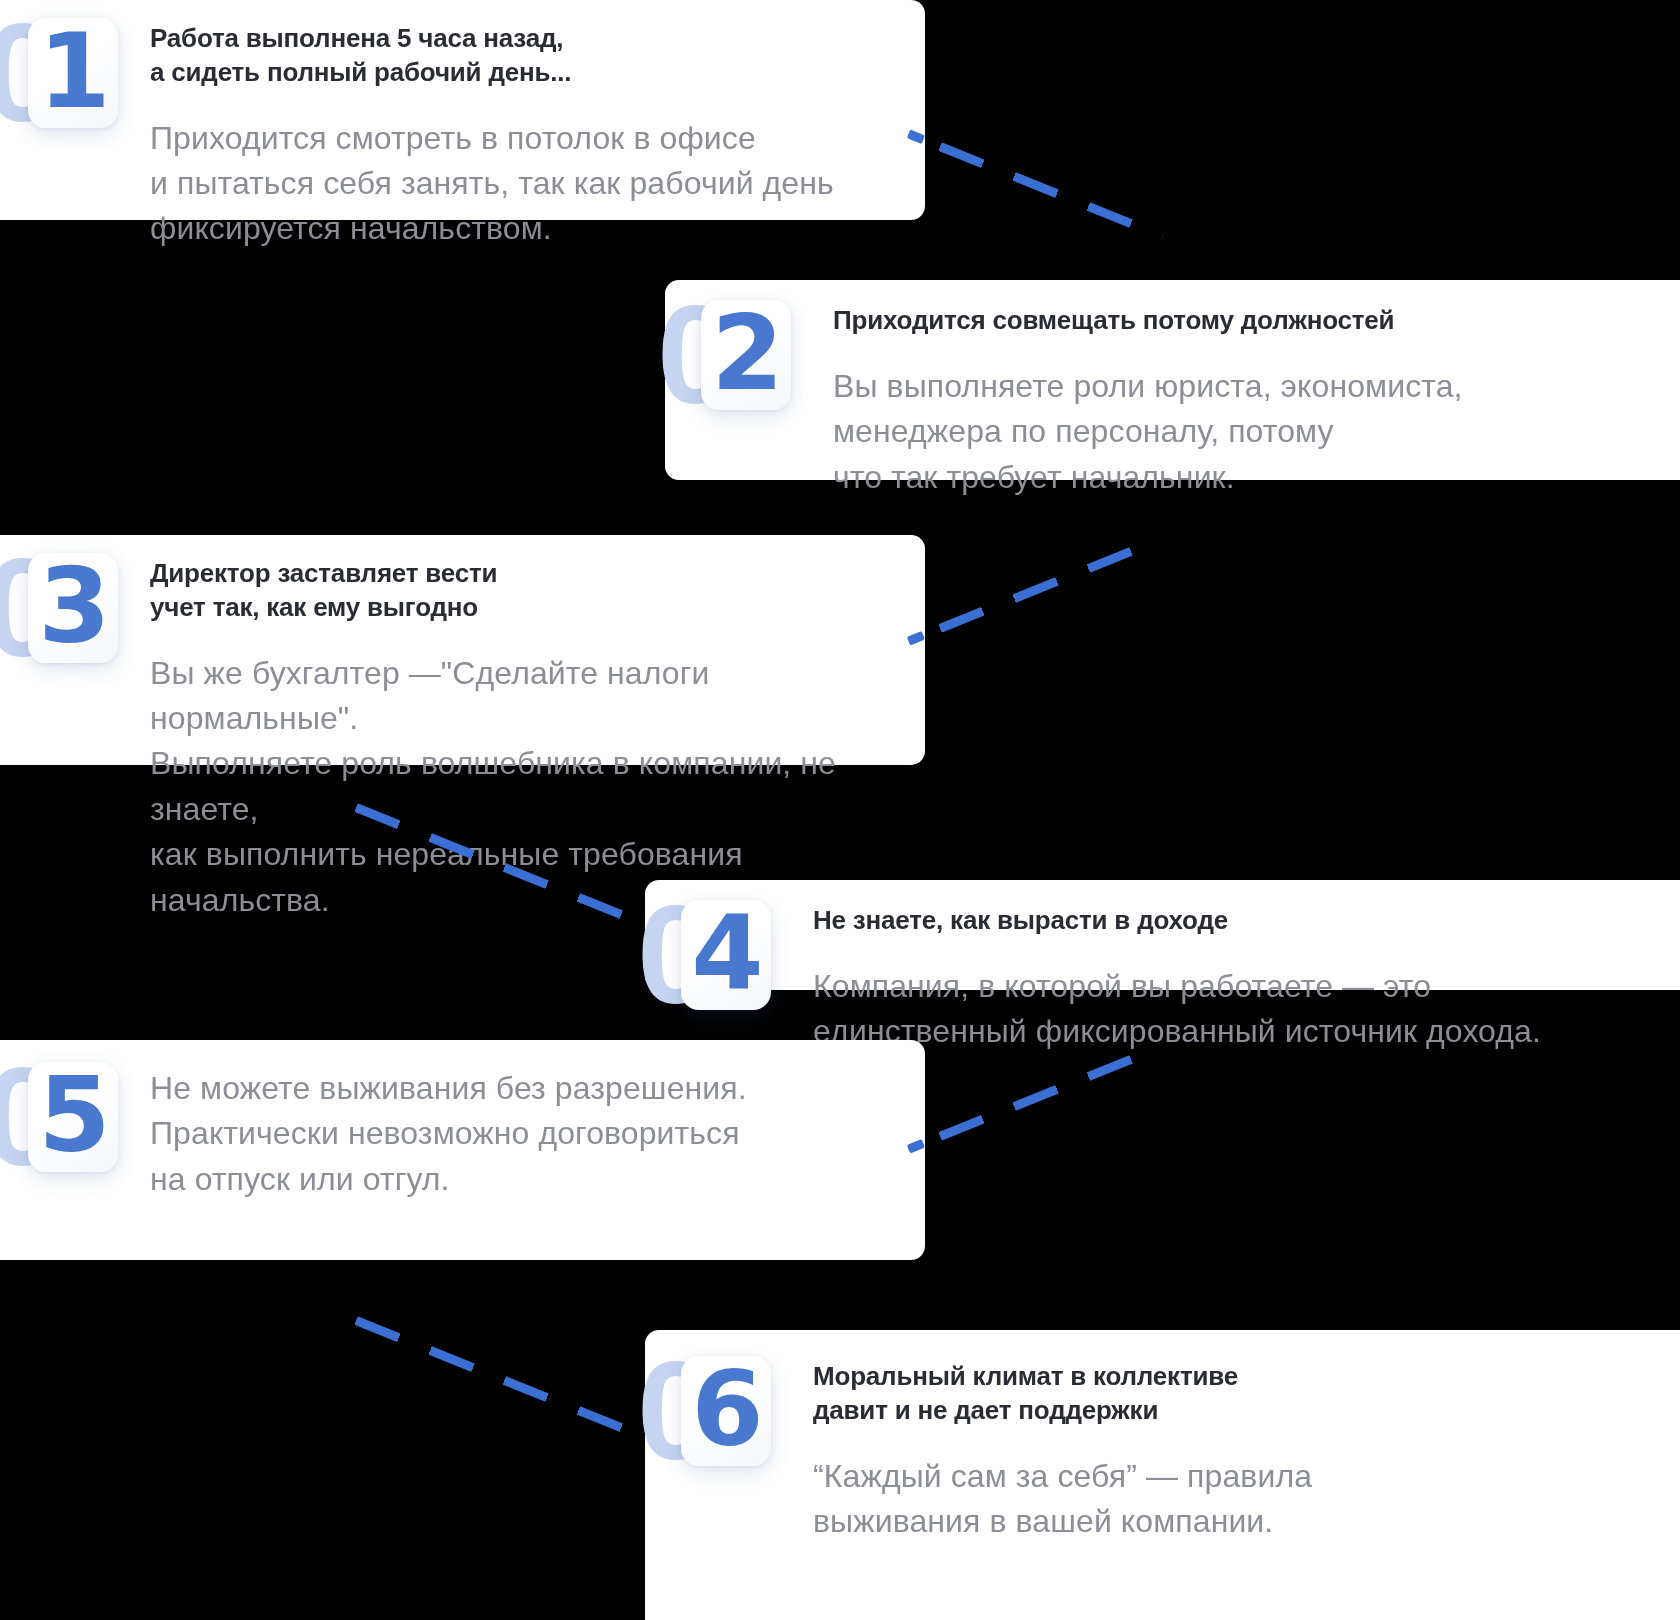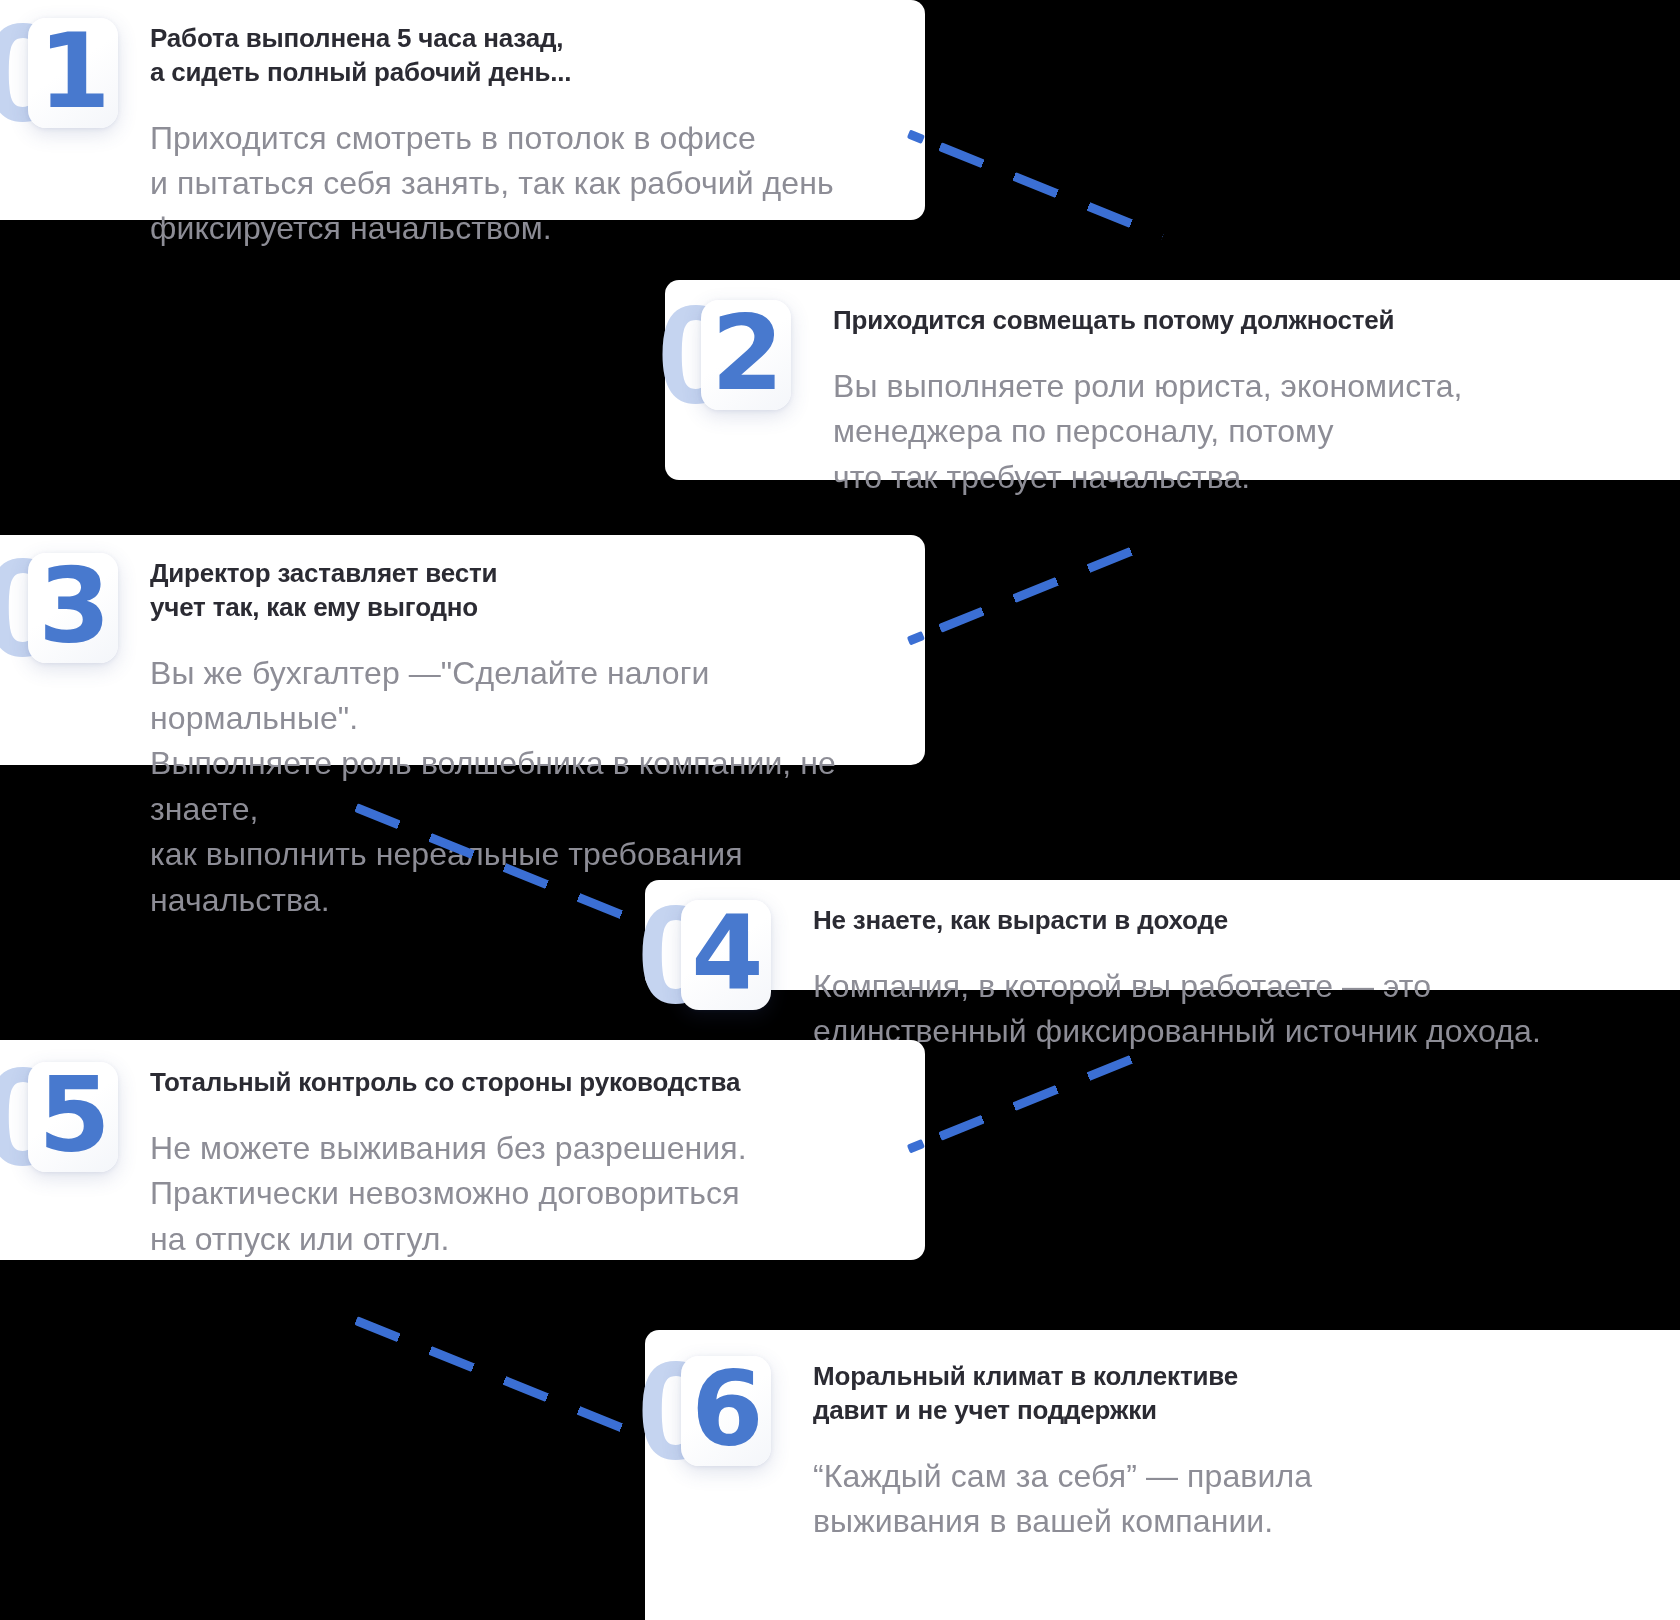--- a/index.html
+++ b/index.html
@@ -94,21 +94,21 @@
     <div class="badge-wrap" style="margin-right:42px;margin-left:14px;">
       <span class="ghost-zero">0</span>
       <div class="badge">
         <span class="num">2</span>
       </div>
     </div>
     <div class="body-col">
       <p class="card-title">Приходится совмещать потому должностей</p>
       <p class="card-text">Вы выполняете роли юриста, экономиста,
 менеджера по персоналу, потому
-что так требует начальства.</p>
+что так требует начальник.</p>
     </div>
   </div>
 
   <div class="card left" style="left:0;top:535px;width:925px;height:230px;padding:18px 30px 22px 28px;">
     <div class="badge-wrap" style="margin-right:32px;">
       <span class="ghost-zero">0</span>
       <div class="badge">
         <span class="num">3</span>
       </div>
     </div>
@@ -136,37 +136,36 @@
   </div>
 
   <div class="card left" style="left:0;top:1040px;width:925px;height:220px;padding:22px 30px 22px 28px;">
     <div class="badge-wrap" style="margin-right:32px;">
       <span class="ghost-zero">0</span>
       <div class="badge">
         <span class="num">5</span>
       </div>
     </div>
     <div class="body-col">
-      <p class="card-title">Тотальный контроль со стороны руководства</p>
       <p class="card-text">Не можете выживания без разрешения.
 Практически невозможно договориться
 на отпуск или отгул.</p>
     </div>
   </div>
 
   <div class="card right" style="right:0;top:1330px;width:1035px;height:290px;padding:26px 40px 0 22px;border-radius:14px 0 0 0;">
     <div class="badge-wrap" style="margin-right:42px;margin-left:14px;">
       <span class="ghost-zero">0</span>
       <div class="badge">
         <span class="num">6</span>
       </div>
     </div>
     <div class="body-col">
       <p class="card-title">Моральный климат в коллективе
-давит и не учет поддержки</p>
+давит и не дает поддержки</p>
       <p class="card-text">“Каждый сам за себя” — правила
 выживания в вашей компании.</p>
     </div>
   </div>
 
   <div class="connector" style="left:940px;top:142px;width:240px;transform:rotate(22deg);">
     <div class="stub"></div>
     <div class="seg"></div>
   </div>
 

